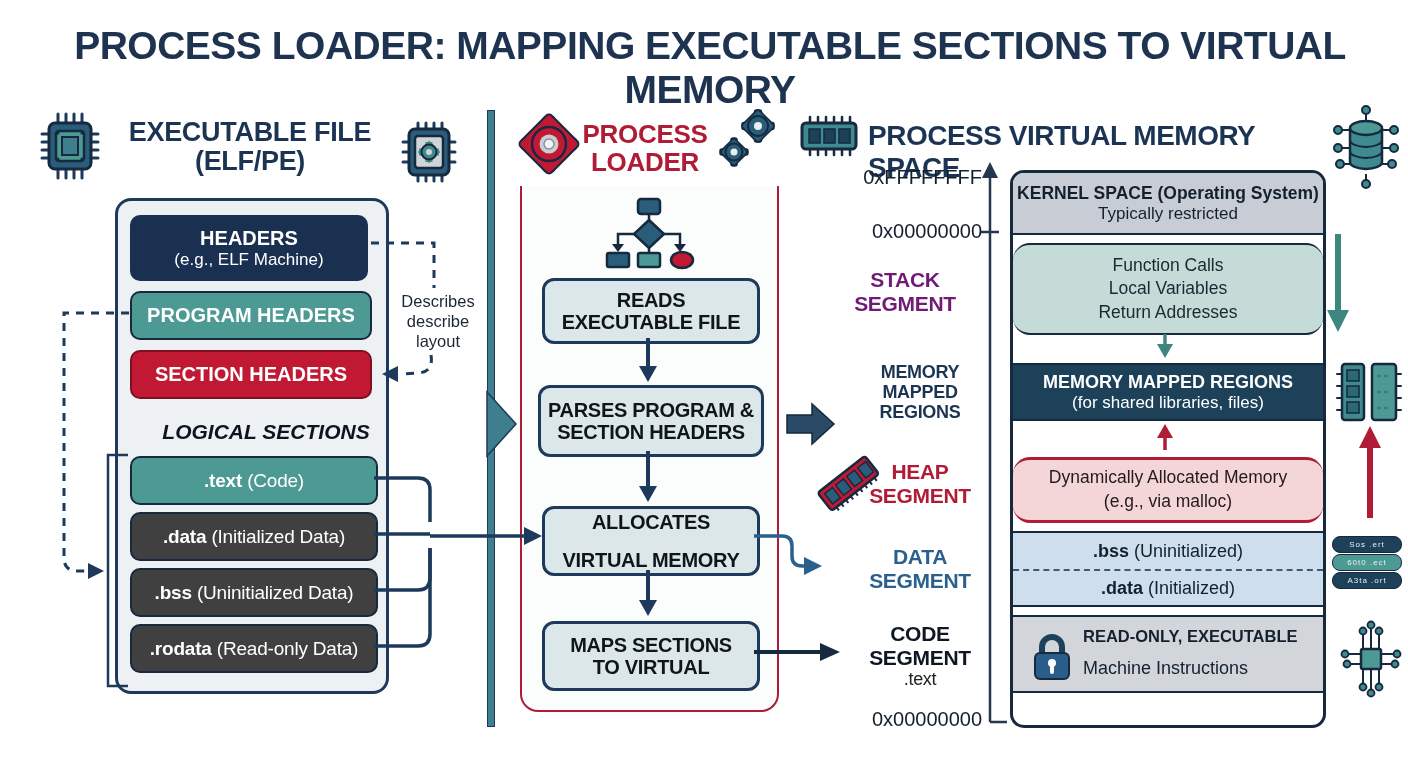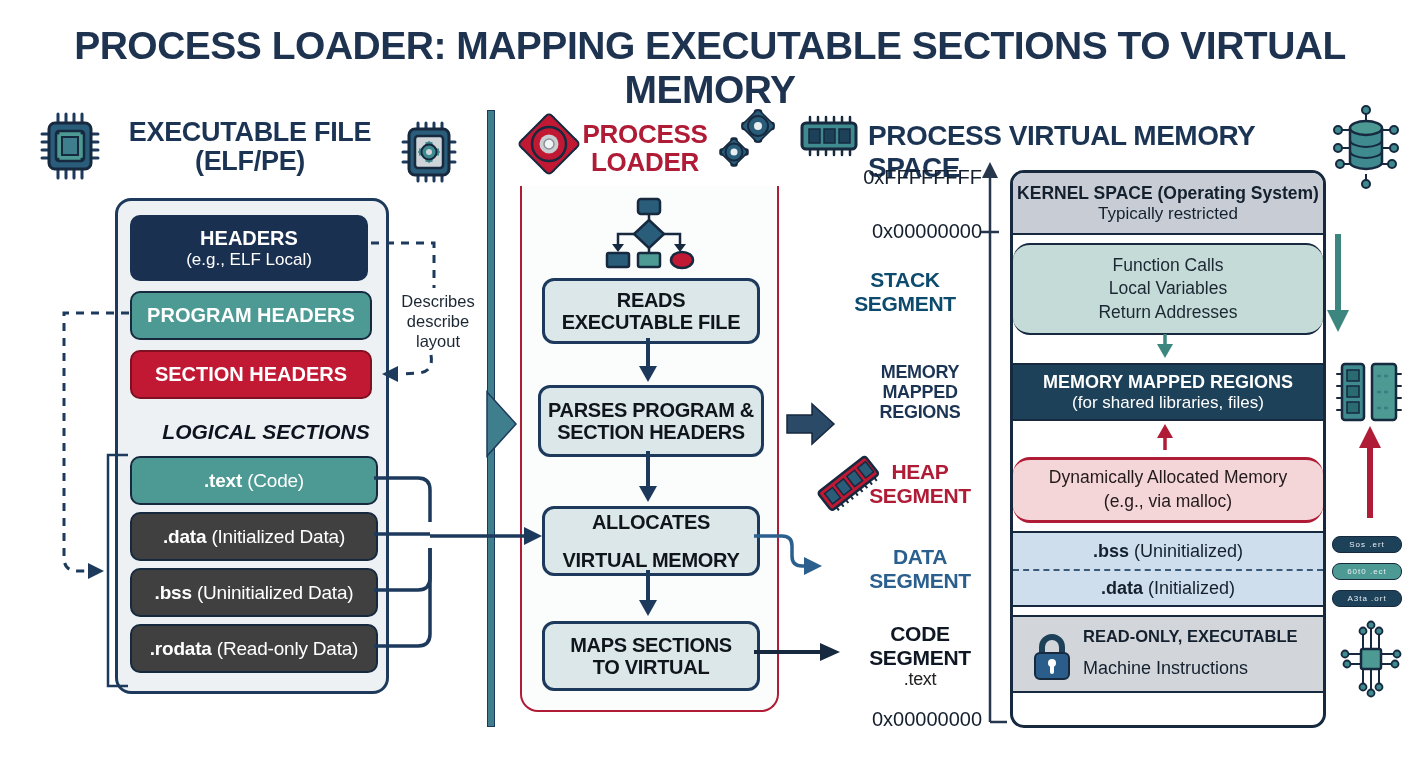--- a/index.html
+++ b/index.html
@@ -90,21 +90,21 @@
       <rect x="-8" y="-8" width="16" height="16" transform="rotate(45)" fill="#3f8a8f"></rect>
       <circle r="7.5" fill="#3f8a8f" stroke="#16293f" stroke-width="2"></circle>
       <circle r="3" fill="#cfd4d8"></circle>
     </g>
   </svg>
 
   <div class="abs elf-wrap"></div>
 
   <div class="abs ctr pill-box navy" style="left:130px;top:215px;width:238px;height:66px;text-align:center;">
     <div class="b" style="font-size:20px;">HEADERS</div>
-    <div style="font-size:17px;">(e.g., ELF Local)</div>
+    <div style="font-size:17px;">(e.g., ELF Machine)</div>
   </div>
 
   <div class="abs ctr pill-box teal b" style="left:130px;top:291px;width:238px;height:45px;font-size:20px;">PROGRAM HEADERS</div>
 
   <div class="abs ctr pill-box crimson b" style="left:130px;top:350px;width:238px;height:45px;font-size:20px;">SECTION HEADERS</div>
 
   <div class="abs b" style="left:147px;top:420px;width:238px;text-align:center;font-size:21px;color:#0d1420;font-style:italic;">LOGICAL SECTIONS</div>
 
   <div class="abs ctr pill-box teal sect-label" style="left:130px;top:456px;width:244px;height:45px;">
     <div><span class="b">.text</span><span> (Code)</span></div>
@@ -243,21 +243,21 @@
     </g>
     <path d="M22 24 v34 a16 7 0 0 0 32 0 v-34" fill="#3f8a8f" stroke="#16293f" stroke-width="2.5"></path>
     <ellipse cx="38" cy="24" rx="16" ry="7" fill="#4c9a93" stroke="#16293f" stroke-width="2.5"></ellipse>
     <path d="M22 36 a16 7 0 0 0 32 0 M22 47 a16 7 0 0 0 32 0" fill="none" stroke="#16293f" stroke-width="2"></path>
   </svg>
 
   <div class="abs addr" style="left:850px;top:166px;width:132px;">0xFFFFFFFF</div>
   <div class="abs addr" style="left:850px;top:220px;width:132px;">0x00000000</div>
   <div class="abs addr" style="left:850px;top:708px;width:132px;">0x00000000</div>
 
-  <div class="abs seg-label" style="left:825px;top:268px;width:160px;color:#0c4a6e;">
+  <div class="abs seg-label" style="left:825px;top:268px;width:160px;color:#701a75;">
     <div>STACK</div>
     <div>SEGMENT</div>
   </div>
   <div class="abs seg-label" style="left:855px;top:362px;width:130px;color:#1c3454;font-size:18px;">
     <div>MEMORY</div>
     <div>MAPPED</div>
     <div>REGIONS</div>
   </div>
   <div class="abs seg-label" style="left:855px;top:460px;width:130px;color:#b01b36;">
     <div>HEAP</div>
@@ -318,21 +318,21 @@
       <path d="M8 14 H3 M8 26 H3 M8 38 H3 M8 50 H3 M62 14 H67 M62 26 H67 M62 38 H67 M62 50 H67"></path>
     </g>
     <rect x="8" y="4" width="22" height="56" rx="3" fill="#3f8a8f" stroke="#16293f" stroke-width="2.5"></rect>
     <rect x="13" y="10" width="12" height="11" fill="#2a6b70" stroke="#16293f" stroke-width="1.5"></rect>
     <rect x="13" y="26" width="12" height="11" fill="#2a6b70" stroke="#16293f" stroke-width="1.5"></rect>
     <rect x="13" y="42" width="12" height="11" fill="#2a6b70" stroke="#16293f" stroke-width="1.5"></rect>
     <rect x="38" y="4" width="24" height="56" rx="3" fill="#4c9a93" stroke="#16293f" stroke-width="2.5"></rect>
     <path d="M43 16 h12 M43 32 h12 M43 48 h12" stroke="#3a7d80" stroke-width="2.5" stroke-dasharray="4 3"></path>
   </svg>
 
-  <div class="abs" style="left:1332px;top:536px;display:flex;flex-direction:column;gap:10px;">
+  <div class="abs" style="left:1332px;top:536px;display:flex;flex-direction:column;gap:1px;">
     <div class="badge-pill" style="background:#1d4159;">Sos  .ert</div>
     <div class="badge-pill" style="background:#4c9a93;">60t0  .ect</div>
     <div class="badge-pill" style="background:#1d4159;">A3ta  .ort</div>
   </div>
 
   <svg class="abs" style="left:1338px;top:618px;" width="66" height="82" viewBox="0 0 66 82">
     <g stroke="#16293f" stroke-width="2" fill="none">
       <path d="M25 32 V16 M33 32 V10 M41 32 V16 M25 50 V66 M33 50 V72 M41 50 V66 M24 36 H10 M24 46 H12 M42 36 H56 M42 46 H54"></path>
     </g>
     <g fill="#3f8a8f" stroke="#16293f" stroke-width="1.8">

